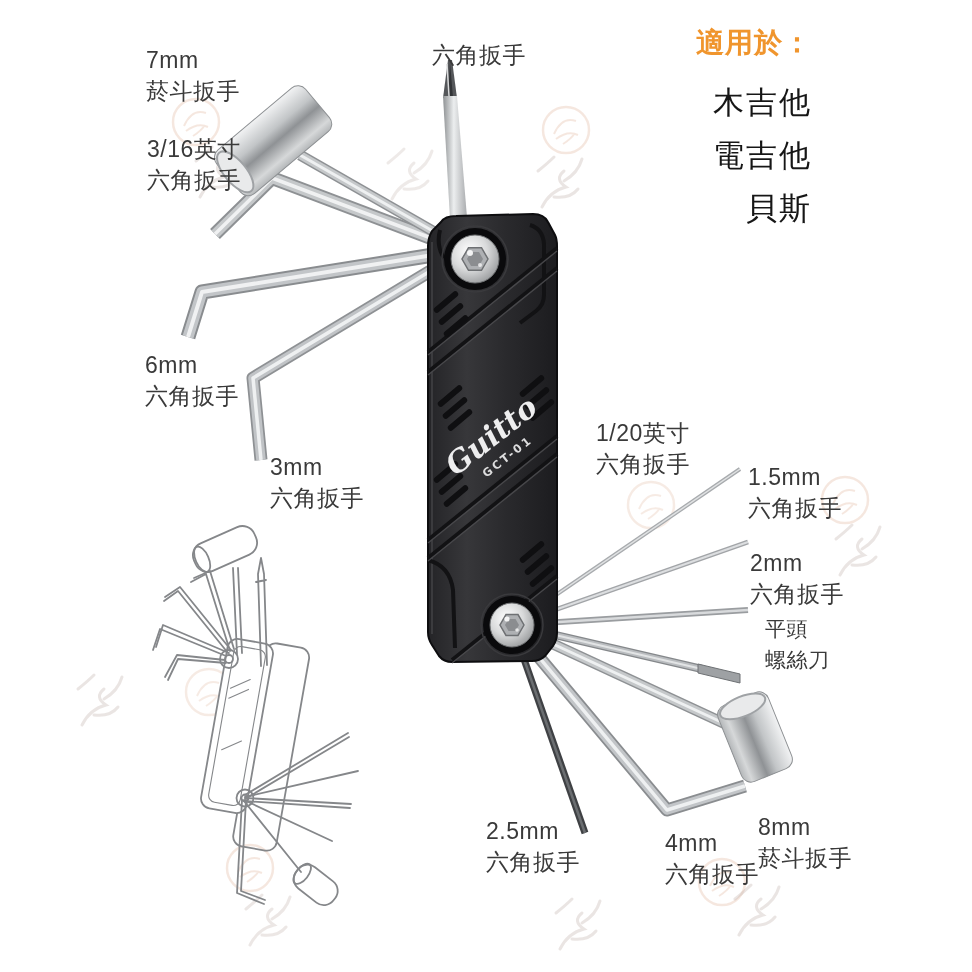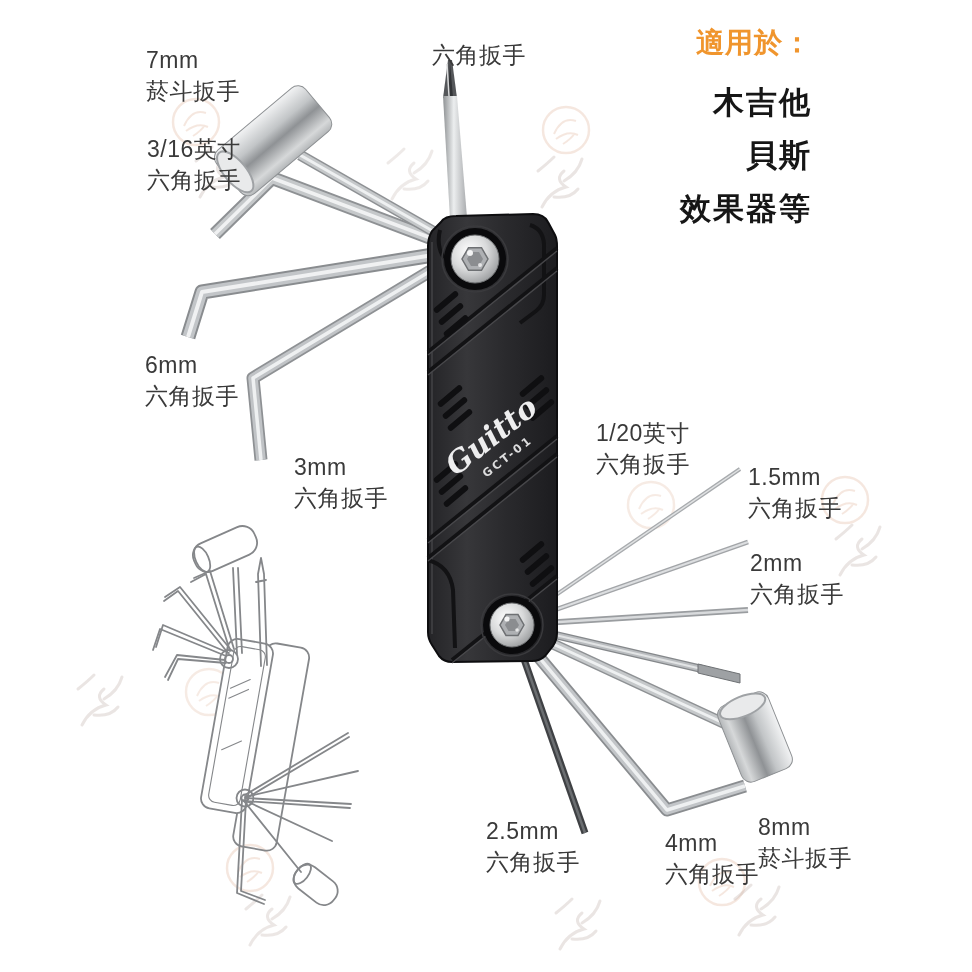--- a/index.html
+++ b/index.html
@@ -3,21 +3,21 @@
 <meta charset="utf-8">
 <style>
   html,body{margin:0;padding:0;background:#fff;}
   .stage{position:relative;width:972px;height:972px;background:#ffffff;overflow:hidden;
          font-family:"Liberation Sans","DejaVu Sans",sans-serif;}
   .artsvg{position:absolute;left:0;top:0;z-index:2;}
   .label{position:absolute;z-index:3;color:#3a3a3a;font-size:23px;line-height:31px;letter-spacing:.5px;white-space:nowrap;}
   .label span{display:block;}
   .applicable{position:absolute;z-index:3;left:600px;top:24px;width:212px;display:flex;flex-direction:column;align-items:flex-end;}
   .app-heading{color:#f0952d;font-size:28px;font-weight:bold;letter-spacing:1px;margin-bottom:14px;}
-  .app-item{color:#161616;font-size:31px;line-height:53px;letter-spacing:2px;font-weight:bold;}
+  .app-item{color:#161616;font-size:31px;line-height:53px;letter-spacing:2px;}
   .wm{position:absolute;z-index:1;transform:translate(-50%,-50%);pointer-events:none;}
   .wm svg{display:block;}
 </style>
 </head>
 <body>
 
 <div class="stage">
 
   <div class="wm" style="left:196px;top:122px;opacity:.26">
       <svg width="52" height="52">
@@ -345,49 +345,53 @@
       <span>3/16英寸</span>
       <span>六角扳手</span>
     </div>
   <div class="label" style="left:432px;top:40px">
       <span>六角扳手</span>
     </div>
   <div class="label" style="left:145px;top:350px">
       <span>6mm</span>
       <span>六角扳手</span>
     </div>
-  <div class="label" style="left:294px;top:452px">
+  <div class="label" style="left:270px;top:452px">
       <span>3mm</span>
       <span>六角扳手</span>
     </div>
   <div class="label" style="left:596px;top:418px">
       <span>1/20英寸</span>
       <span>六角扳手</span>
     </div>
   <div class="label" style="left:748px;top:462px">
       <span>1.5mm</span>
       <span>六角扳手</span>
     </div>
   <div class="label" style="left:750px;top:548px">
       <span>2mm</span>
       <span>六角扳手</span>
+    </div>
+  <div class="label" style="left:765px;top:613px;font-size:21px">
+      <span>平頭</span>
+      <span>螺絲刀</span>
     </div>
   <div class="label" style="left:758px;top:812px">
       <span>8mm</span>
       <span>菸斗扳手</span>
     </div>
   <div class="label" style="left:665px;top:828px">
       <span>4mm</span>
       <span>六角扳手</span>
     </div>
   <div class="label" style="left:486px;top:816px">
       <span>2.5mm</span>
       <span>六角扳手</span>
     </div>
 
   <div class="applicable">
     <div class="app-heading">適用於：</div>
     <div class="app-item">木吉他</div>
+    <div class="app-item">電吉他</div>
     <div class="app-item">貝斯</div>
-    <div class="app-item">效果器等</div>
   </div>
 
 </div>
 
 </body></html>

